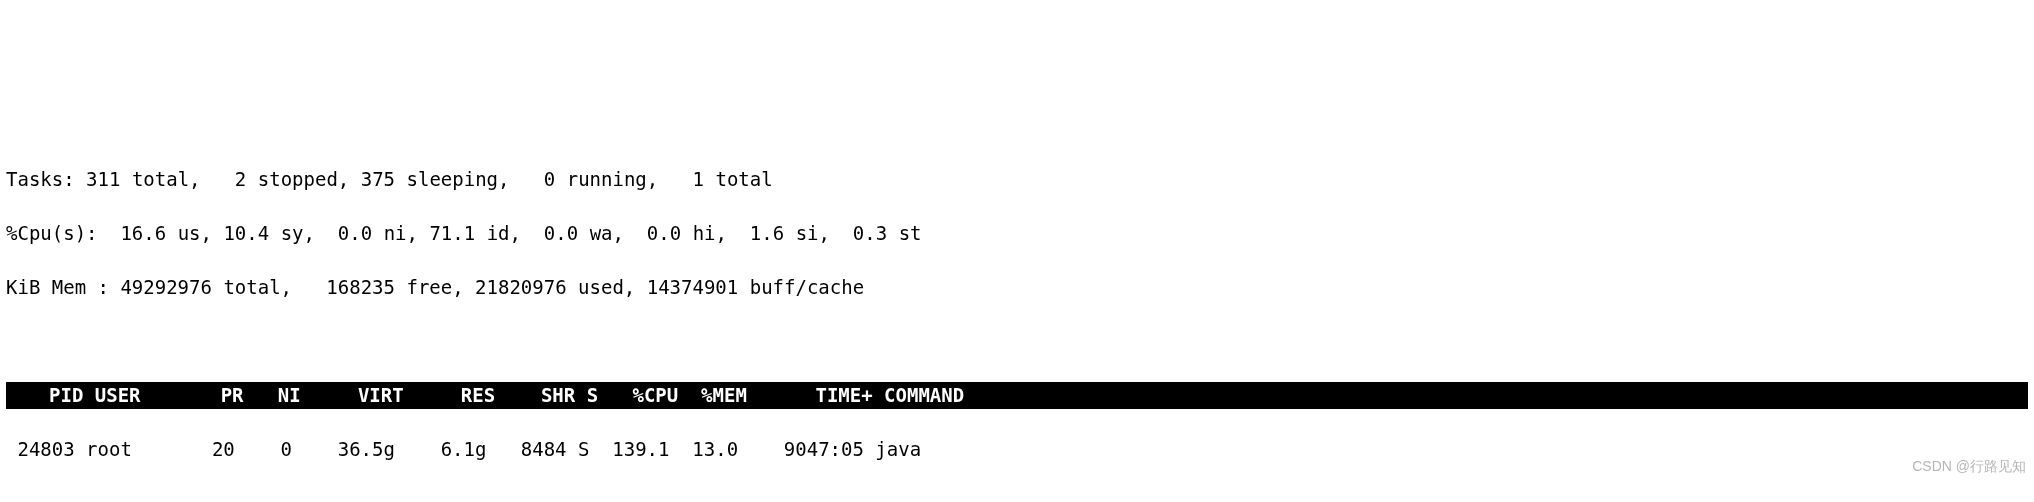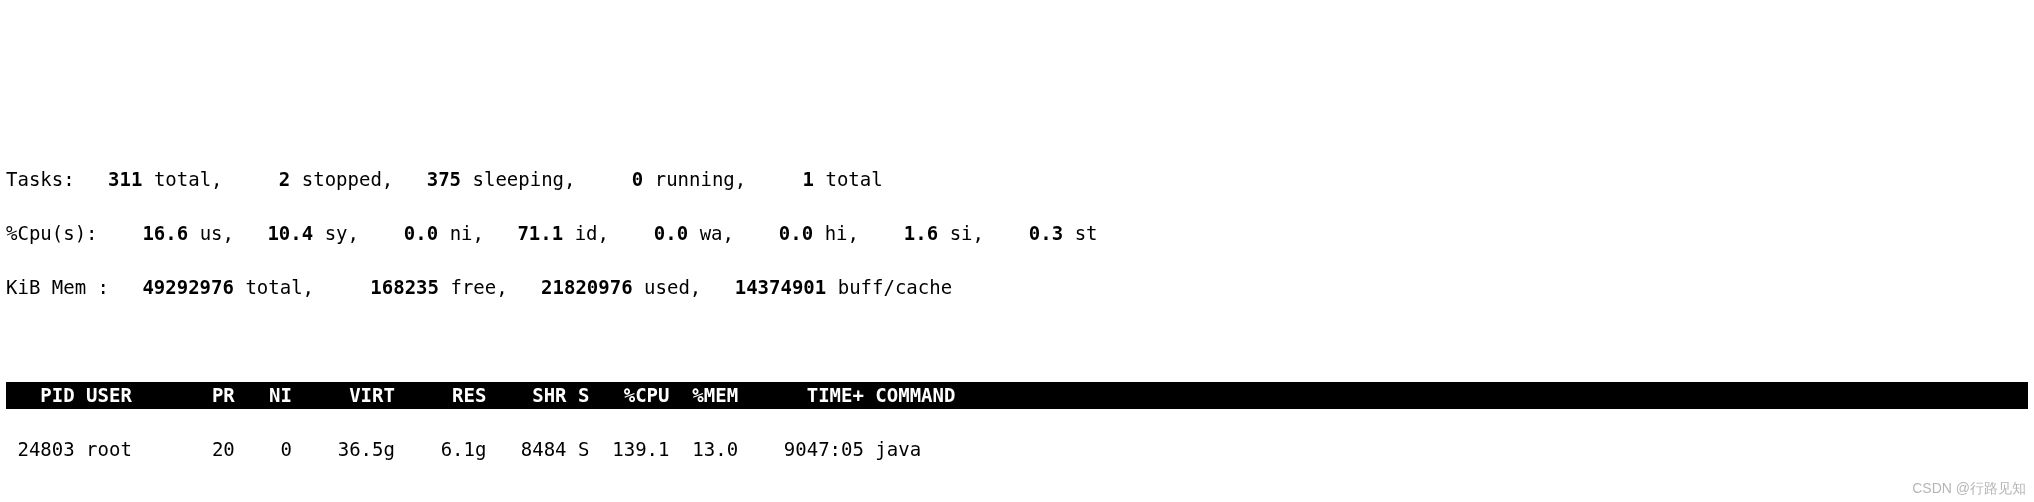--- a/index.html
+++ b/index.html
@@ -12,31 +12,32 @@
     color: #000;
     white-space: pre;
     letter-spacing: 0px;
   }
   .wrap {
     padding: 4px 6px 0 6px;
     width: 2034px;
     box-sizing: border-box;
     overflow: hidden;
   }
-  .b { font-weight: 700; margin-left: 22px; }
+  .b { font-weight: 400; }
   .hdr {
     background: #000;
     color: #fff;
     font-weight: 700;
+    text-align: right;
   }
   .row { display: block; }
   .watermark {
     position: fixed;
     right: 8px;
-    bottom: 0;
+    bottom: 22px;
     font-size: 14px;
     color: rgba(120,120,120,0.55);
     font-family: sans-serif;
     white-space: nowrap;
     letter-spacing: 0;
     text-align: center;
   }
 </style>
 </head>
 <body>

